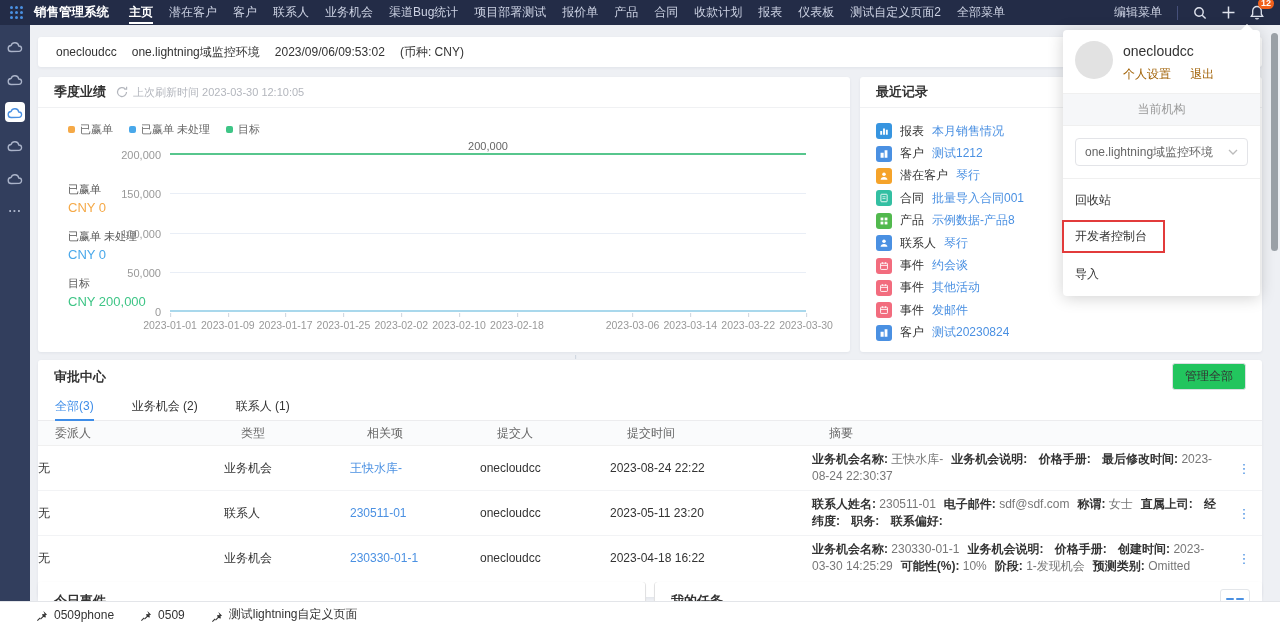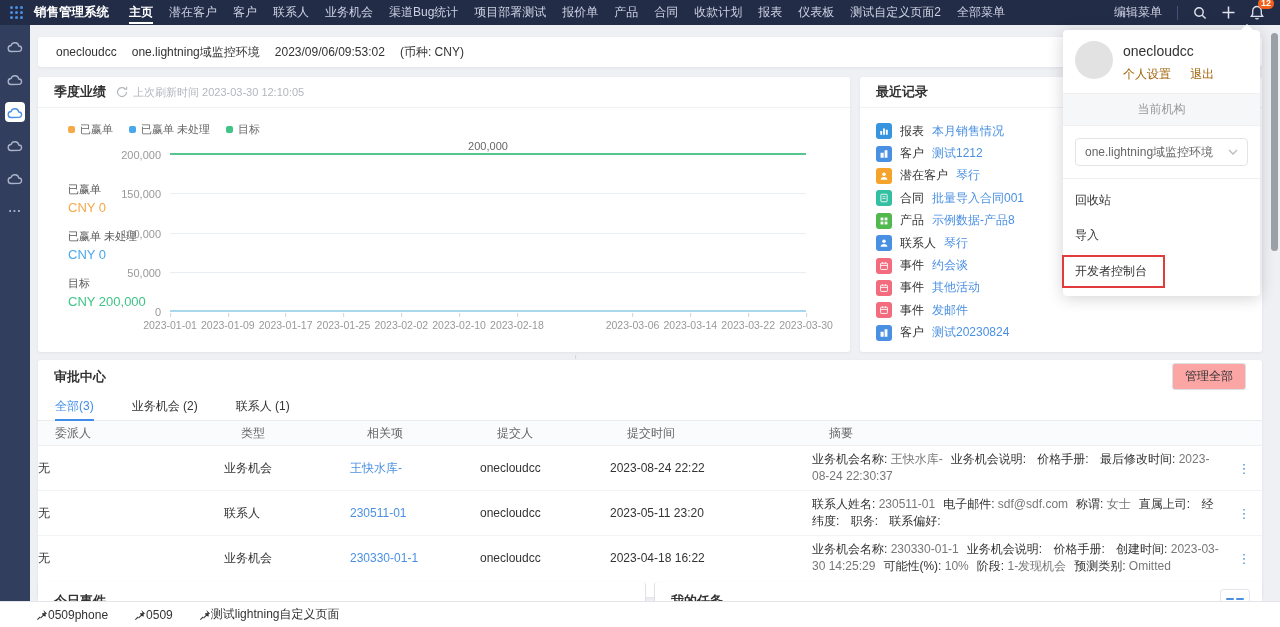--- a/index.html
+++ b/index.html
@@ -66,34 +66,34 @@
   .recent-card { left:860px; top:77px; width:402px; height:275px; }
   .recent-list { padding:12px 16px 0 16px; }
   .recent-item { display:flex; align-items:center; gap:8px; height:22.4px; }
   .rec-icon { width:16px; height:16px; border-radius:3px; display:flex; align-items:center; justify-content:center; flex:0 0 16px; }
   .rec-type { color:#333; white-space:nowrap; }
   .rec-link { color:#4a90e2; cursor:pointer; white-space:nowrap; overflow:hidden; text-overflow:ellipsis; }
   
   .approval-card { left:38px; top:360px; width:1224px; height:237px; }
   .approval-header { height:33px; display:flex; align-items:center; justify-content:space-between; padding:0 16px; }
   .btn-outline {
-    border:1px solid #dcdfe3; border-radius:3px; background:#fca5a5; color:#333;
+    border:1px solid #dcdfe3; border-radius:3px; background:#22c55e; color:#333;
     font-size:12px; padding:4px 12px; cursor:pointer; white-space:nowrap;
   }
   .tabs { display:flex; gap:38px; padding:0 17px; border-bottom:1px solid #ececee; height:28px; align-items:center; }
   .tab { position:relative; height:28px; line-height:26px; cursor:pointer; color:#333; white-space:nowrap; }
   .tab.active { color:#3e8de8; }
   .tab.active::after { content:""; position:absolute; left:0; right:0; bottom:0; height:2px; background:#3e8de8; }
   .tgrid { display:grid; grid-template-columns:186px 126px 130px 130px 202px 1fr 36px; align-items:center; padding-left:17px; }
   .thead { height:25px; background:#fafbfc; color:#666; border-bottom:1px solid #f0f0f0; }
   .trow { border-bottom:1px solid #f2f3f5; padding:5px 0; min-height:27px; }
   .trow:last-of-type { border-bottom:none; }
   .cell-link { color:#4a90e2; cursor:pointer; }
   .summary { line-height:17px; padding-right:6px; }
-  .sk { font-weight:normal; color:#333; }
+  .sk { font-weight:bold; color:#333; }
   .sv { color:#777; margin-right:8px; }
   .row-dots { color:#4a90e2; font-size:13px; cursor:pointer; text-align:center; }
   .tfoot { display:flex; align-items:center; padding:0 16px; height:30px; position:relative; color:#333; }
   .pager-center { position:absolute; left:50%; transform:translateX(-50%); display:flex; gap:8px; }
   .btn-page { border:1px solid #e6e6e6; border-radius:3px; background:#fff; color:#c9c9c9; font-size:12px; padding:4px 14px; cursor:pointer; white-space:nowrap; }
   .pager-right { margin-left:auto; display:flex; align-items:center; gap:5px; }
   .page-input { width:22px; height:19px; border:1px solid #d9d9d9; text-align:center; font-size:12px; color:#333; border-radius:2px; }
   .go-btn { border:1px solid #d9d9d9; background:#efefef; font-size:11px; padding:2px 5px; border-radius:2px; color:#555; cursor:pointer; }
   
   .partial-left { left:38px; top:582px; width:607px; height:42px; padding:10px 16px; }
@@ -103,21 +103,21 @@
     position:absolute; right:12px; top:7px; width:30px; height:20px;
     border:1px solid #e3e6ea; border-radius:3px; display:flex; align-items:center; justify-content:center; gap:2px; cursor:pointer;
   }
   .tasks-btn i { display:block; width:8px; height:2px; background:#4a90e2; border-radius:1px; }
   
   .bottombar {
     position:absolute; left:0; right:0; bottom:0; height:26px; z-index:40;
     background:#fff; border-top:1px solid #e3e5e9;
     display:flex; align-items:center; gap:26px; padding-left:36px;
   }
-  .pin-item { display:flex; align-items:center; cursor:pointer; color:#333; }
+  .pin-item { display:flex; align-items:flex-end; gap:6px; cursor:pointer; color:#333; }
   
   .user-dropdown {
     position:absolute; left:1063px; top:30px; width:197px; z-index:100;
     background:#fff; border-radius:4px; box-shadow:0 2px 16px rgba(0,0,0,.18); padding-bottom:4px;
   }
   .user-dropdown::before {
     content:""; position:absolute; top:-6px; right:6px;
     border-left:7px solid transparent; border-right:7px solid transparent; border-bottom:7px solid #fff;
   }
   .ud-user { display:flex; padding:11px 12px 10px 12px; gap:10px; align-items:flex-start; }
@@ -541,18 +541,18 @@
   <div class="ud-select">
     <span>one.lightning域监控环境</span>
     <span>
       <svg width="10" height="6" viewBox="0 0 10 6">
           <polyline points="1,1 5,5 9,1" fill="none" stroke="#bbb" stroke-width="1.3"></polyline>
         </svg>
     </span>
   </div>
   <div class="ud-menu">
       <div class="ud-item">回收站</div>
+      <div class="ud-item dev-highlight">开发者控制台</div>
       <div class="ud-item">导入</div>
-      <div class="ud-item dev-highlight">开发者控制台</div>
     </div>
 </div>
 
 <div class="scroll-thumb"></div>
 
 </body></html>

